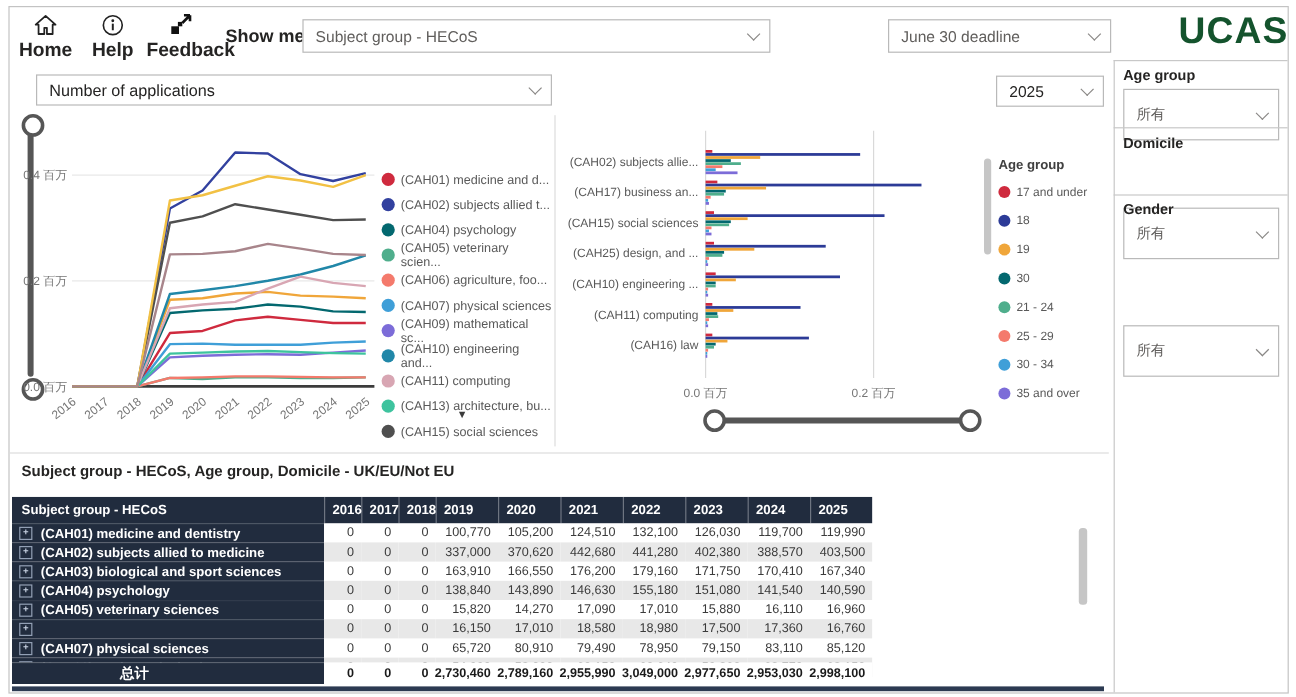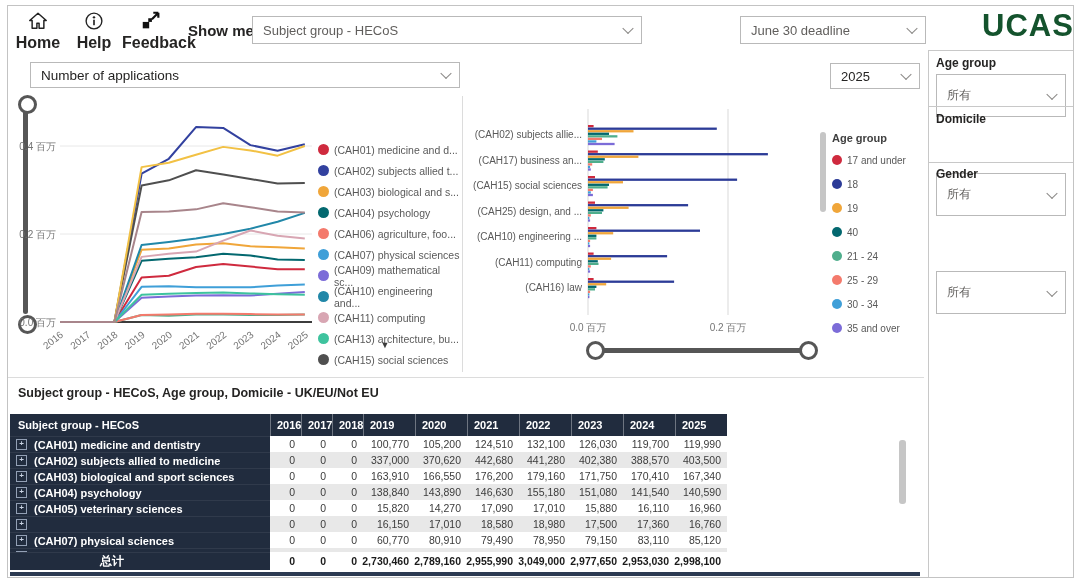--- a/index.html
+++ b/index.html
@@ -148,26 +148,26 @@
 <div class="abs" style="left:318px;top:100px;width:142px;margin-top:39px;">
     <div class="leg-item">
       <div class="leg-dot" style="background: rgb(207, 42, 62);"></div>
       <div>(CAH01) medicine and d...</div>
     </div>
     <div class="leg-item">
       <div class="leg-dot" style="background: rgb(50, 65, 159);"></div>
       <div>(CAH02) subjects allied t...</div>
     </div>
     <div class="leg-item">
-      <div class="leg-dot" style="background: rgb(240, 166, 58);"></div>
-      <div>(CAH03) biological and s...</div>
-    </div>
-    <div class="leg-item">
       <div class="leg-dot" style="background: rgb(3, 104, 111);"></div>
       <div>(CAH04) psychology</div>
+    </div>
+    <div class="leg-item">
+      <div class="leg-dot" style="background: rgb(79, 174, 140);"></div>
+      <div>(CAH05) veterinary scien...</div>
     </div>
     <div class="leg-item">
       <div class="leg-dot" style="background: rgb(244, 122, 108);"></div>
       <div>(CAH06) agriculture, foo...</div>
     </div>
     <div class="leg-item">
       <div class="leg-dot" style="background: rgb(63, 159, 216);"></div>
       <div>(CAH07) physical sciences</div>
     </div>
     <div class="leg-item">
@@ -278,21 +278,21 @@
       <div class="age-item">
         <div class="leg-dot" style="background: rgb(44, 59, 151);"></div>
         <div>18</div>
       </div>
       <div class="age-item">
         <div class="leg-dot" style="background: rgb(240, 166, 58);"></div>
         <div>19</div>
       </div>
       <div class="age-item">
         <div class="leg-dot" style="background: rgb(3, 104, 111);"></div>
-        <div>40</div>
+        <div>30</div>
       </div>
       <div class="age-item">
         <div class="leg-dot" style="background: rgb(79, 174, 140);"></div>
         <div>21 - 24</div>
       </div>
       <div class="age-item">
         <div class="leg-dot" style="background: rgb(244, 122, 108);"></div>
         <div>25 - 29</div>
       </div>
       <div class="age-item">
@@ -442,21 +442,21 @@
         <div class="cval cw">16,760</div>
       </div>
       <div class="trow">
         <div class="cname">
           <div class="expand">+</div>
           <div>(CAH07) physical sciences</div>
         </div>
         <div class="cval cn">0</div>
         <div class="cval cn">0</div>
         <div class="cval cn">0</div>
-        <div class="cval cw">60,770</div>
+        <div class="cval cw">65,720</div>
         <div class="cval cw">80,910</div>
         <div class="cval cw">79,490</div>
         <div class="cval cw">78,950</div>
         <div class="cval cw">79,150</div>
         <div class="cval cw">83,110</div>
         <div class="cval cw">85,120</div>
       </div>
       <div class="trow alt">
         <div class="cname">
           <div class="expand">+</div>

